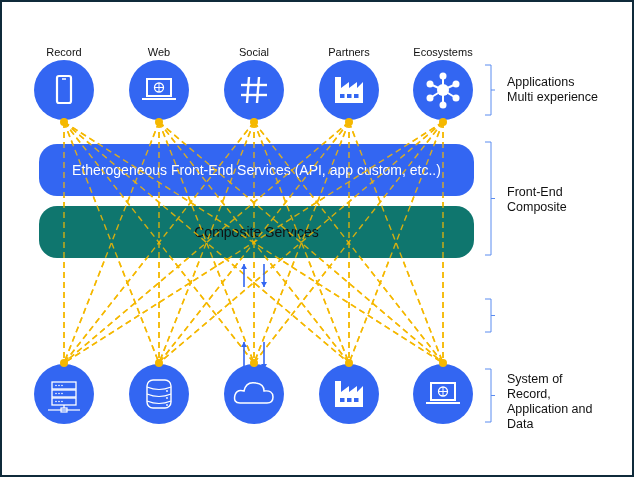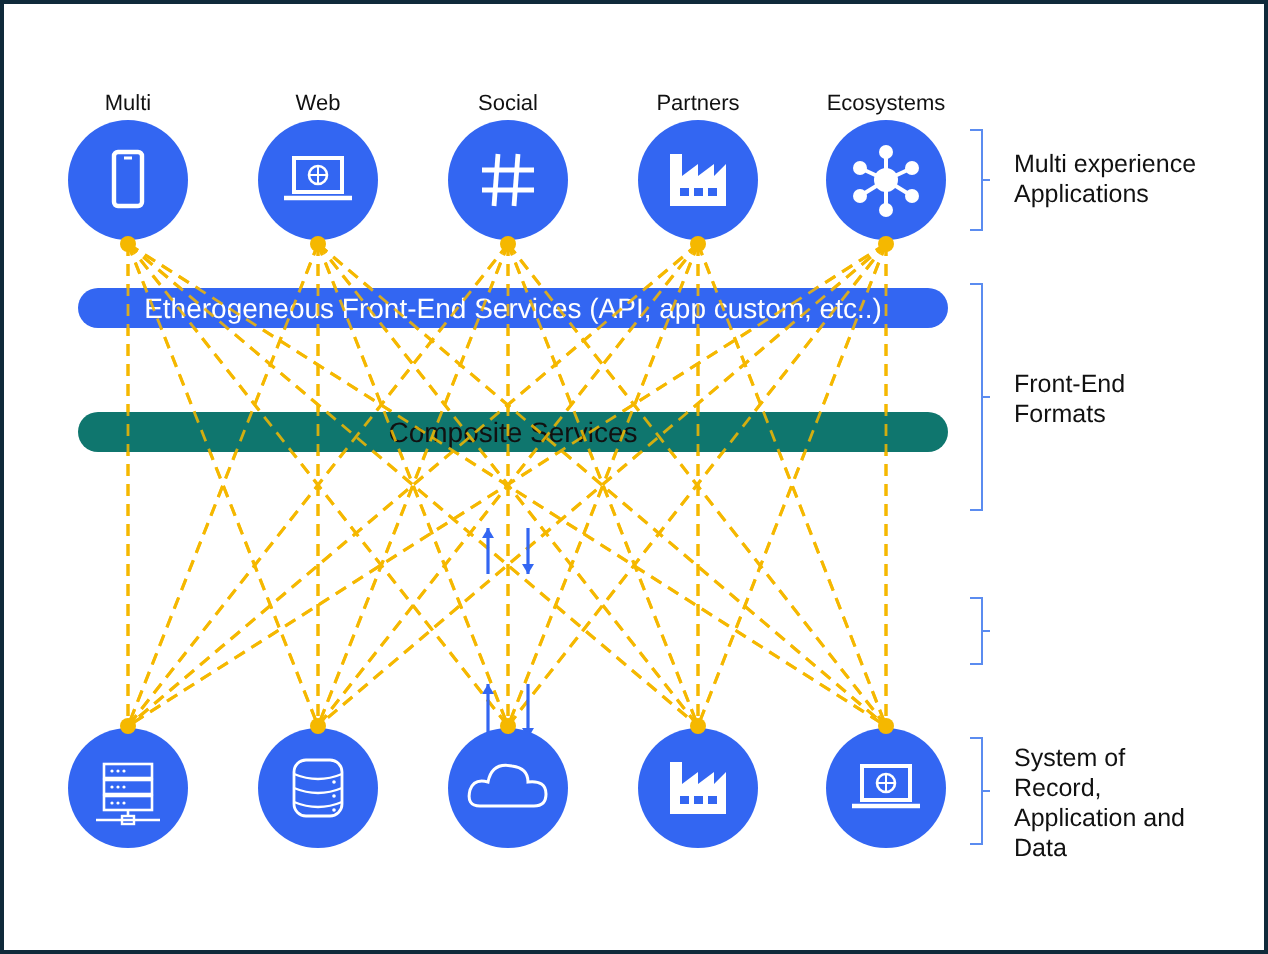--- a/index.html
+++ b/index.html
@@ -1,21 +1,21 @@
 <!DOCTYPE html>
 <html><head>
 <meta charset="utf-8">
 <style>
   html,body{margin:0;padding:0;background:#fff;}
   body{width:634px;height:477px;overflow:hidden;}
   #frame{position:absolute;left:0;top:0;width:630px;height:473px;border:2px solid #0f2a3a;background:#fff;overflow:hidden;}
   .lbl{position:absolute;font-family:"Liberation Sans",sans-serif;color:#111;}
   .top-label{font-size:11px;text-align:center;width:100px;top:44px;}
   .side-label{font-size:12.5px;line-height:15px;}
-  .bar{position:absolute;left:37px;width:435px;height:20px;border-radius:18px;display:flex;align-items:center;justify-content:center;font-family:"Liberation Sans",sans-serif;font-size:14px;}
+  .bar{position:absolute;left:37px;width:435px;height:52px;border-radius:18px;display:flex;align-items:center;justify-content:center;font-family:"Liberation Sans",sans-serif;font-size:14px;}
   .bar.blue{background:#3366f2;color:#fff;}
   .bar.gray{background:#0f766e;color:#111;}
   svg{position:absolute;left:0;top:0;}
 </style>
 </head>
 <body>
 
 <div id="frame">
   <svg id="connectors" width="630" height="473">
       <line x1="62" y1="120" x2="62" y2="361" stroke="#f5b800" stroke-width="1.6" stroke-dasharray="6 4"></line>
@@ -189,33 +189,33 @@
         <circle cx="441" cy="392" r="30" fill="#3366f2"></circle>
         <rect x="429" y="381" width="24" height="17" fill="none" stroke="#fff" stroke-width="2"></rect>
         <line x1="424" y1="401" x2="458" y2="401" stroke="#fff" stroke-width="2.2"></line>
         <circle cx="441" cy="389.5" r="4.5" fill="none" stroke="#fff" stroke-width="1.3"></circle>
         <line x1="436.5" y1="389.5" x2="445.5" y2="389.5" stroke="#fff" stroke-width="1"></line>
         <line x1="441" y1="385" x2="441" y2="394" stroke="#fff" stroke-width="1"></line>
       </g>
       <circle cx="441" cy="361" r="4" fill="#f5b800"></circle>
     </svg>
 
-  <div class="lbl top-label" style="left:12px">Multi</div>
+  <div class="lbl top-label" style="left:12px">Record</div>
   <div class="lbl top-label" style="left:107px">Web</div>
   <div class="lbl top-label" style="left:202px">Social</div>
   <div class="lbl top-label" style="left:297px">Partners</div>
   <div class="lbl top-label" style="left:391px">Ecosystems</div>
 
   <div class="lbl side-label" style="left:505px;top:73px">
+    <div>Applications</div>
     <div>Multi experience</div>
-    <div>Applications</div>
   </div>
   <div class="lbl side-label" style="left:505px;top:183px">
     <div>Front-End</div>
-    <div>Formats</div>
+    <div>Composite</div>
   </div>
   <div class="lbl side-label" style="left:505px;top:370px">
     <div>System of</div>
     <div>Record,</div>
     <div>Application and</div>
     <div>Data</div>
   </div>
 </div>
 
 </body></html>

